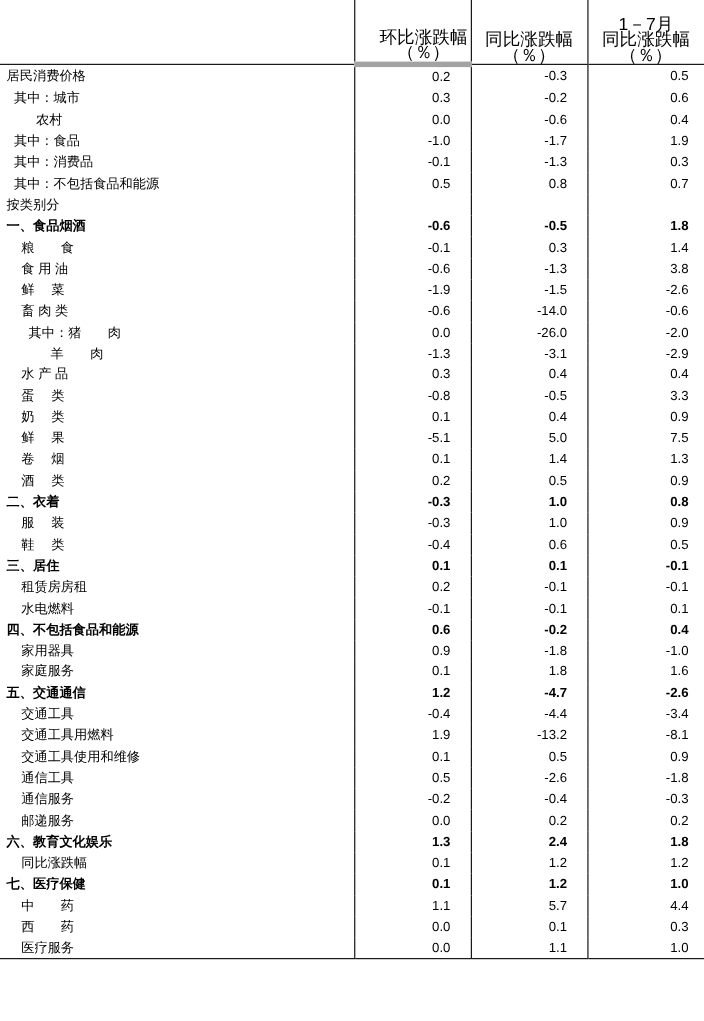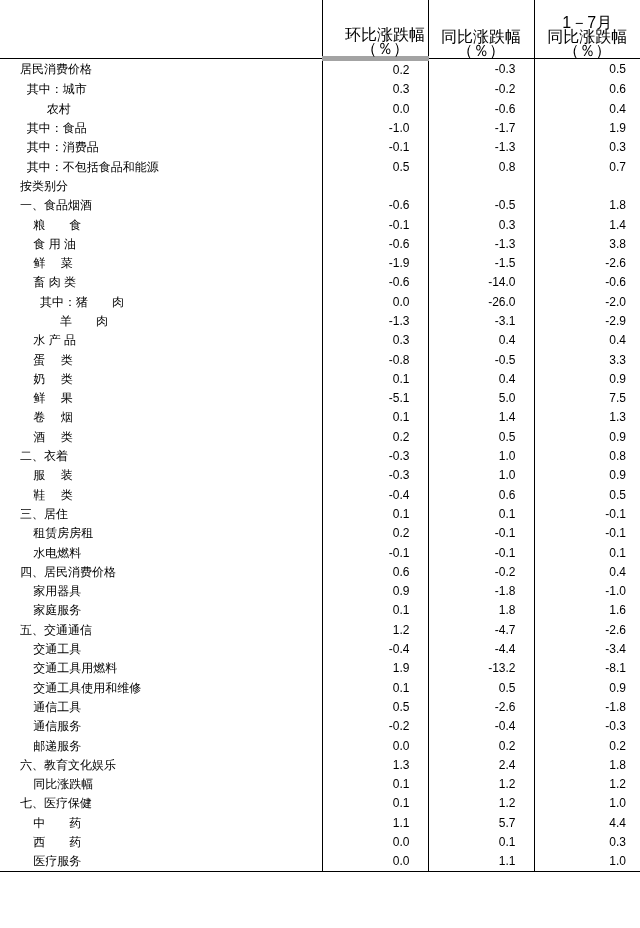--- a/index.html
+++ b/index.html
@@ -67,29 +67,29 @@
   tbody td {
     padding: 0;
     height: 19.3px;
     font-size: 12px;
     line-height: 19px;
     vertical-align: middle;
   }
   td.label {
     text-align: left;
     white-space: pre;
-    padding-left: 20px;
+    padding-left: 6px;
   }
   td.num {
     text-align: right;
     padding-right: 18px;
     border-left: 1px solid #000;
   }
   td.num.ytd { padding-right: 14px; }
-  tr.bold td { font-weight: normal; margin-left: 40px; }
+  tr.bold td { font-weight: bold; margin-left: 40px; }
   tbody tr:last-child td { border-bottom: 1px solid #000; }
 </style>
 </head>
 <body>
 
 <div class="sheet">
   <table class="cpi">
     <colgroup>
       <col class="c-label">
       <col class="c-mom">
@@ -271,21 +271,21 @@
           <td class="num">-0.1</td>
           <td class="num ytd">-0.1</td>
         </tr>
         <tr>
           <td class="label">    水电燃料</td>
           <td class="num">-0.1</td>
           <td class="num">-0.1</td>
           <td class="num ytd">0.1</td>
         </tr>
         <tr class="bold">
-          <td class="label">四、居民消费价格</td>
+          <td class="label">四、不包括食品和能源</td>
           <td class="num">0.6</td>
           <td class="num">-0.2</td>
           <td class="num ytd">0.4</td>
         </tr>
         <tr>
           <td class="label">    家用器具</td>
           <td class="num">0.9</td>
           <td class="num">-1.8</td>
           <td class="num ytd">-1.0</td>
         </tr>

